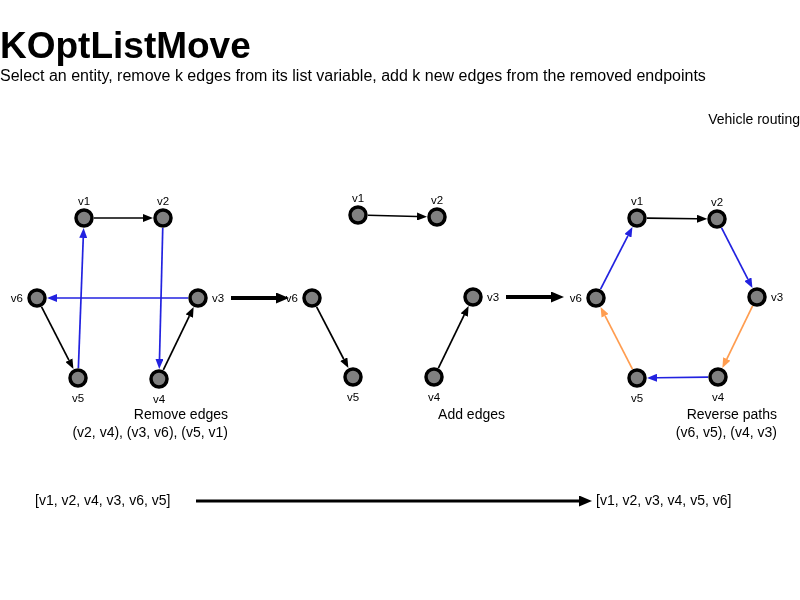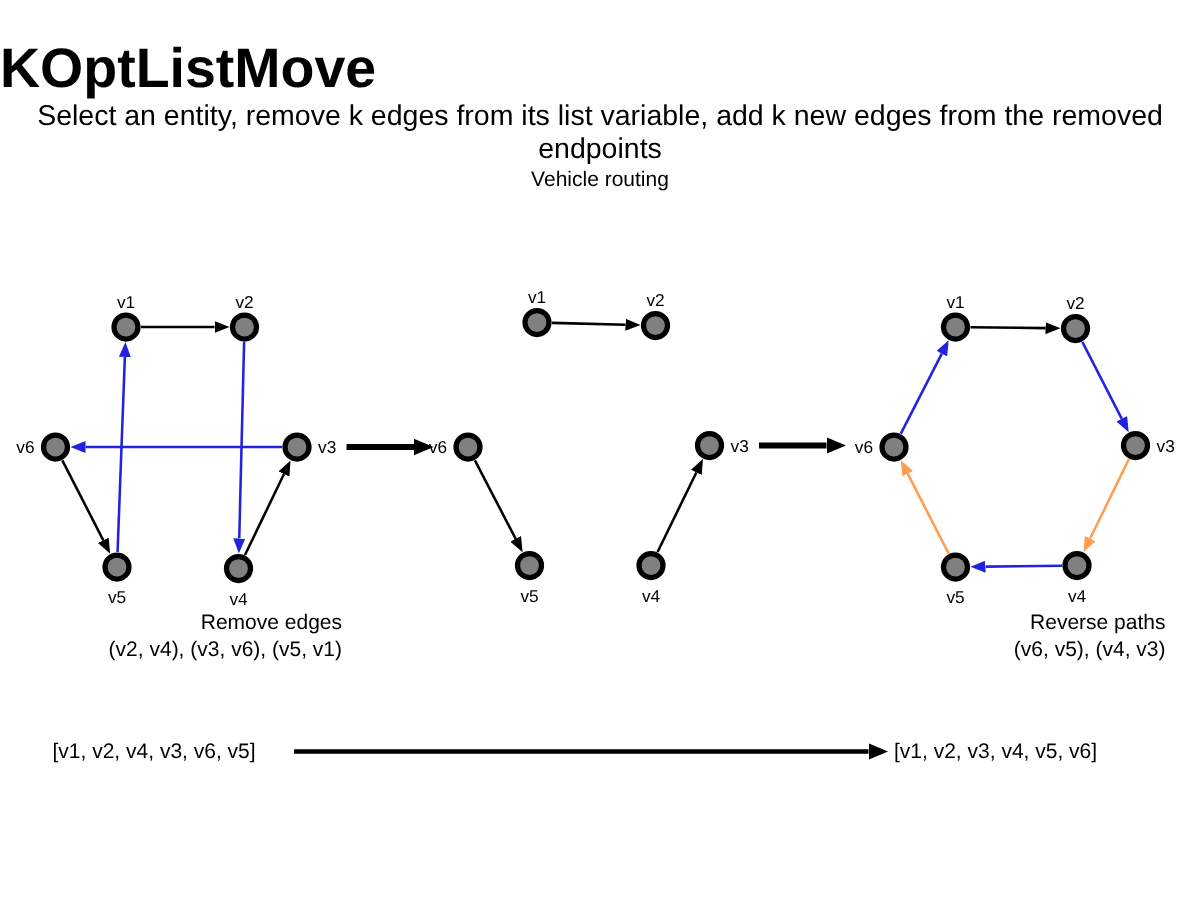--- a/index.html
+++ b/index.html
@@ -2,22 +2,22 @@
 <html><head>
 <meta charset="utf-8">
 <style>
   html, body { margin:0; padding:0; }
   body {
     width:800px; height:600px; background:#ffffff; position:relative;
     overflow:hidden; font-family:"Liberation Sans", sans-serif; color:#000;
   }
   .abs { position:absolute; }
   #title   { top:26px;  left:0; width:800px; text-align:left; font-size:37px; line-height:1.1;font-weight:bold; }
-  #subtitle{ top:67px;  left:0; width:800px; text-align:center; font-size:19px; }
-  #section-label { top:111px; left:0; width:800px; text-align:center; font-size:14px; }
+  #subtitle{ top:67px;  left:0; width:800px; text-align:left; font-size:16px; }
+  #section-label { top:111px; left:0; width:800px; text-align:right; font-size:14px; }
   svg#diagram { position:absolute; top:0; left:0; font-family:"Liberation Sans", sans-serif; }
   .caption { position:absolute; top:405px; width:220px; text-align:right; font-size:14px; line-height:18px; }
   #caption-0 { left:8px; }
   #caption-1 { left:285px; }
   #caption-2 { left:557px; }
   .seq { position:absolute; top:492px; font-size:14px; white-space:nowrap; }
   #seq-before { left:35px; }
   #seq-after  { left:596px; }
 </style>
 </head>
@@ -106,20 +106,21 @@
   <line x1="231" y1="298" x2="276" y2="298" stroke="#000000" stroke-width="4" marker-end="url(#arrow-thick)"></line>
   <line x1="506" y1="297" x2="551" y2="297" stroke="#000000" stroke-width="4" marker-end="url(#arrow-thick)"></line>
   <line x1="196" y1="501" x2="579" y2="501" stroke="#000000" stroke-width="3" marker-end="url(#arrow-thick)"></line>
 </svg>
 
 <div id="caption-0" class="caption">
   <div>Remove edges</div>
   <div>(v2, v4), (v3, v6), (v5, v1)</div>
 </div>
 <div id="caption-1" class="caption">
+  <div>Add edges</div>
 </div>
 <div id="caption-2" class="caption">
   <div>Reverse paths</div>
   <div>(v6, v5), (v4, v3)</div>
 </div>
 
 <div id="seq-before" class="seq">[v1, v2, v4, v3, v6, v5]</div>
 <div id="seq-after" class="seq">[v1, v2, v3, v4, v5, v6]</div>
 
 </body></html>

